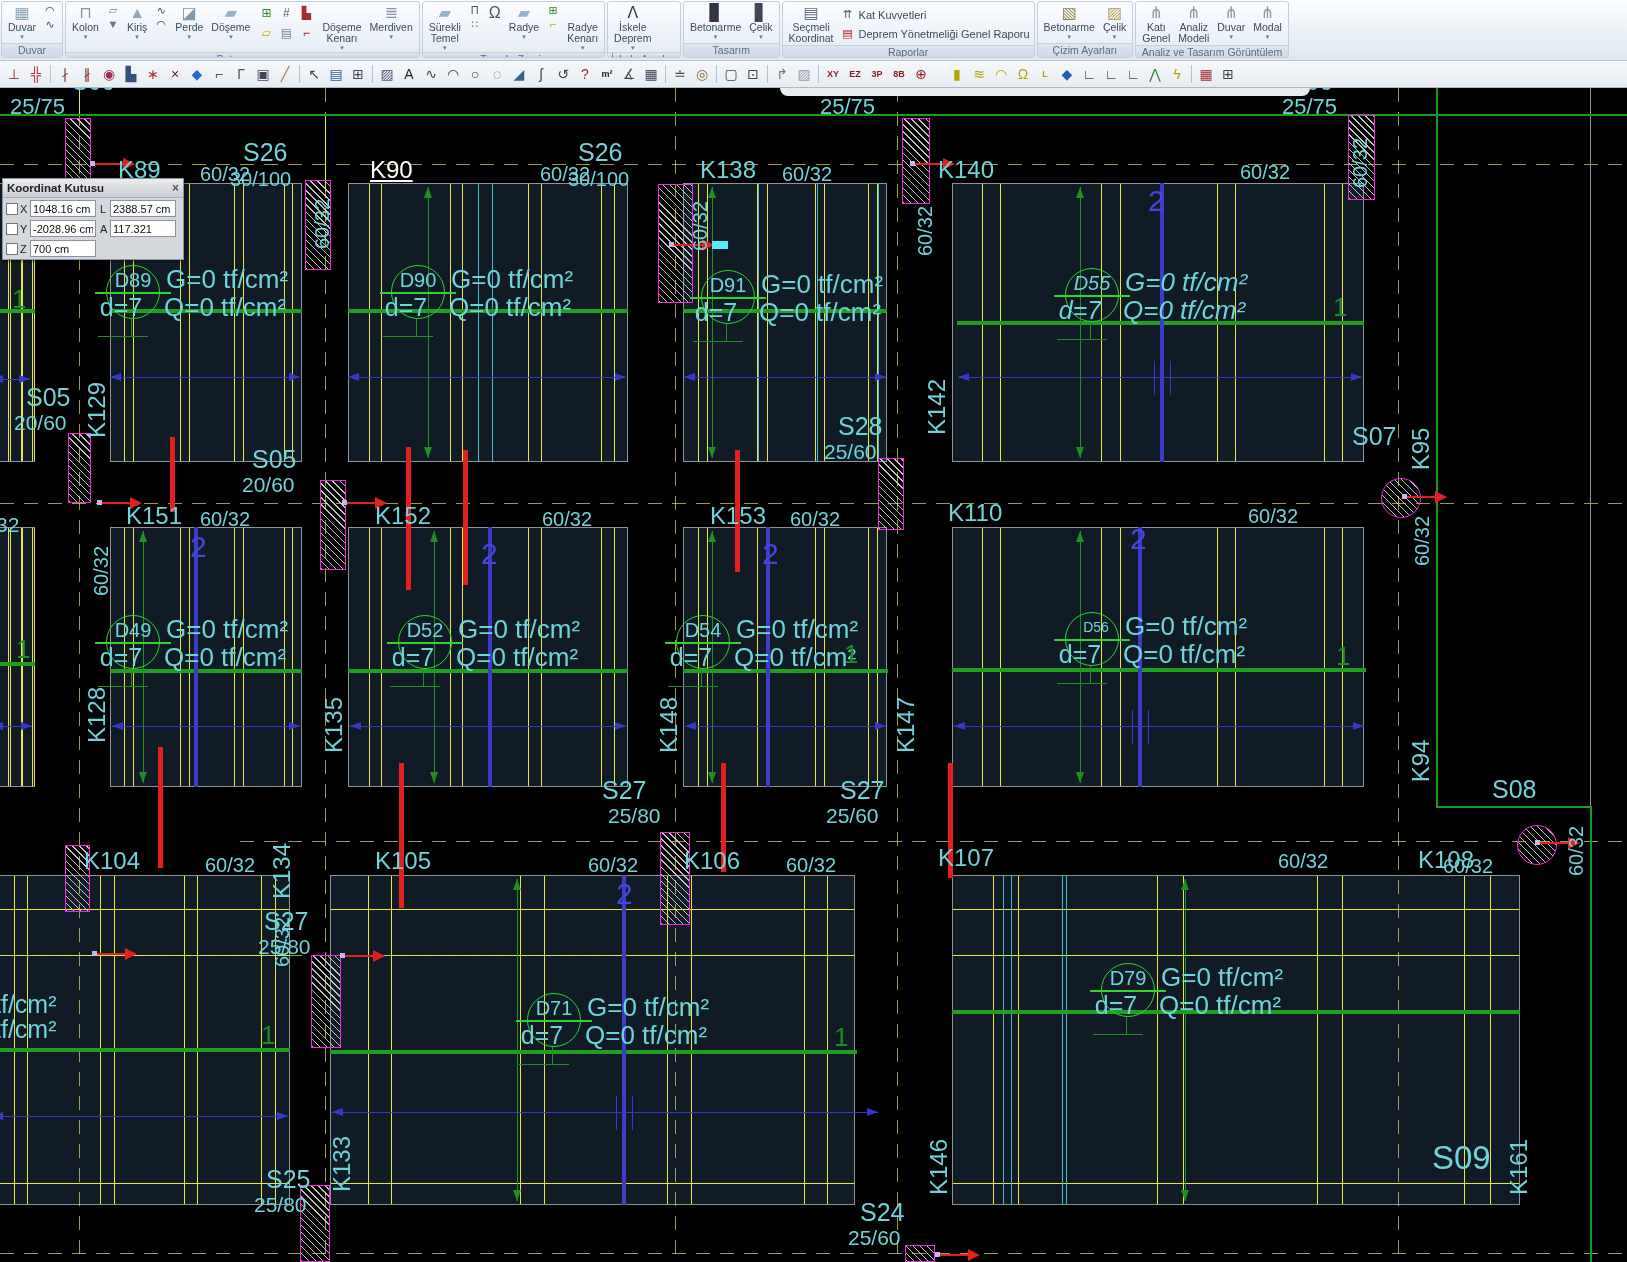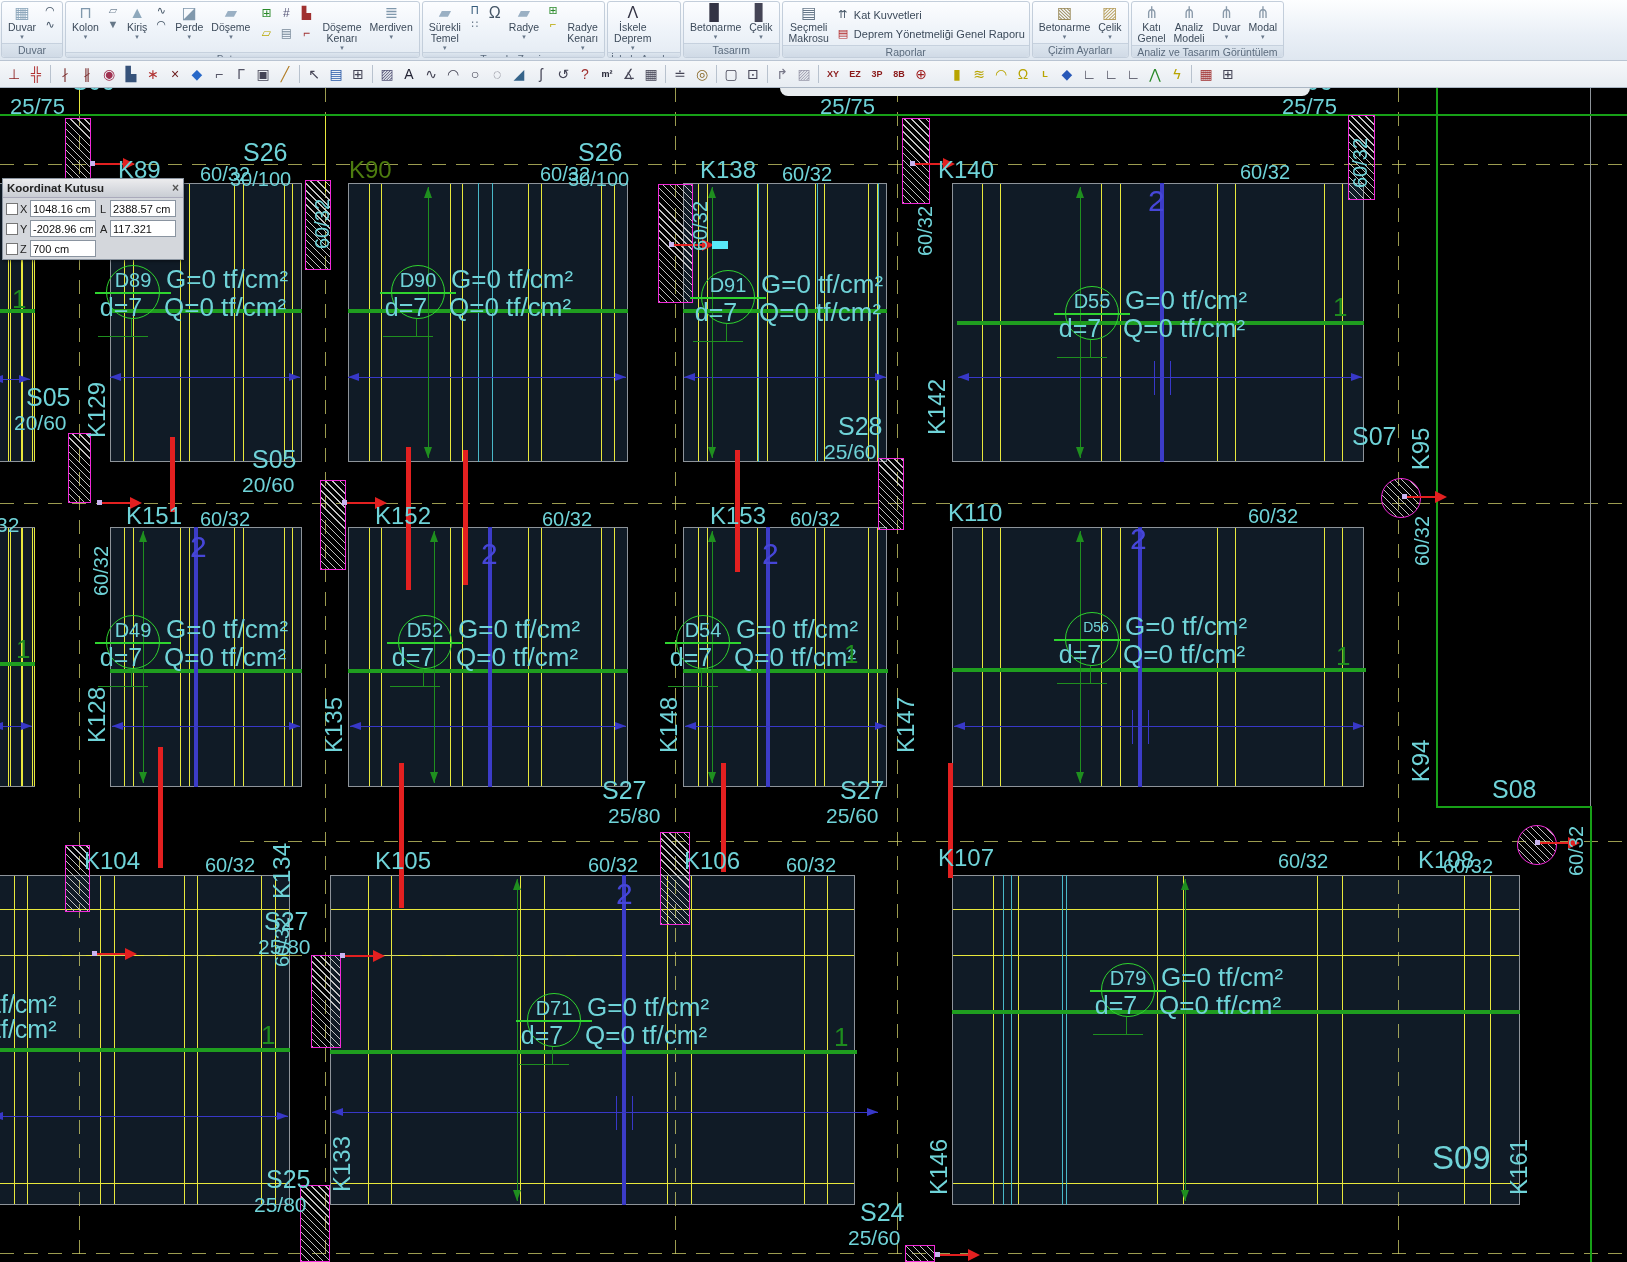--- a/index.html
+++ b/index.html
@@ -181,21 +181,21 @@
           <div class="barrow">▾</div>
         </div>
       </div>
       <div class="rcaption">Tasarım</div>
     </div>
     <div class="rgroup">
       <div class="ritems">
         <div class="bigbtn">
           <div class="bicon" style="color: rgb(102, 119, 136);">▤</div>
           <div class="blabel">Seçmeli
-Makrosu</div>
+Koordinat</div>
         </div>
         <div class="rstack">
           <div class="rstackrow">
             <div class="sicon" style="color: rgb(68, 85, 102);">⇈</div>
             <div>Kat Kuvvetleri</div>
           </div>
           <div class="rstackrow">
             <div class="sicon" style="color: rgb(176, 32, 32);">▤</div>
             <div>Deprem Yönetmeliği Genel Raporu</div>
           </div>
@@ -699,21 +699,21 @@
     <div style="position: absolute; left: 638px; top: 164px; width: 310px; height: 100px; z-index: 7;">
       <div style="position: absolute; left: 63px; top: 18px; width: 54px; height: 54px; border: 1.5px solid rgb(47, 212, 47); border-radius: 50%; box-sizing: border-box;"></div>
       <div style="position: absolute; left: 52px; top: 45px; width: 76px; height: 2px; background: rgb(47, 212, 47);"></div>
       <div style="position: absolute; left: 88px; top: 72px; width: 1px; height: 17px; background: rgb(31, 143, 31);"></div>
       <div style="position: absolute; left: 55px; top: 89px; width: 50px; height: 1px; background: rgb(31, 143, 31);"></div>
       <div style="position: absolute; left: 90px; top: 33px; transform: translate(-50%, -50%); color: rgb(111, 211, 216); font-size: 20px; white-space: nowrap;">D91</div>
       <div style="position: absolute; left: 78px; top: 60px; transform: translate(-50%, -50%); color: rgb(111, 211, 216); font-size: 25px; white-space: nowrap;">d=7</div>
       <div style="position: absolute; left: 123px; top: 32px; transform: translate(0px, -50%); color: rgb(111, 211, 216); font-size: 26px; white-space: nowrap;">G=0 tf/cm²</div>
       <div style="position: absolute; left: 121px; top: 60px; transform: translate(0px, -50%); color: rgb(111, 211, 216); font-size: 26px; white-space: nowrap;">Q=0 tf/cm²</div>
     </div>
-    <div style="position: absolute; left: 1002px; top: 180px; width: 310px; height: 100px; z-index: 7;">
+    <div style="position: absolute; left: 1002px; top: 162px; width: 310px; height: 100px; z-index: 7; font-style: italic;">
       <div style="position: absolute; left: 63px; top: 18px; width: 54px; height: 54px; border: 1.5px solid rgb(47, 212, 47); border-radius: 50%; box-sizing: border-box;"></div>
       <div style="position: absolute; left: 52px; top: 45px; width: 76px; height: 2px; background: rgb(47, 212, 47);"></div>
       <div style="position: absolute; left: 88px; top: 72px; width: 1px; height: 17px; background: rgb(31, 143, 31);"></div>
       <div style="position: absolute; left: 55px; top: 89px; width: 50px; height: 1px; background: rgb(31, 143, 31);"></div>
       <div style="position: absolute; left: 90px; top: 33px; transform: translate(-50%, -50%); color: rgb(111, 211, 216); font-size: 20px; white-space: nowrap;">D55</div>
       <div style="position: absolute; left: 78px; top: 60px; transform: translate(-50%, -50%); color: rgb(111, 211, 216); font-size: 25px; white-space: nowrap;">d=7</div>
       <div style="position: absolute; left: 123px; top: 32px; transform: translate(0px, -50%); color: rgb(111, 211, 216); font-size: 26px; white-space: nowrap;">G=0 tf/cm²</div>
       <div style="position: absolute; left: 121px; top: 60px; transform: translate(0px, -50%); color: rgb(111, 211, 216); font-size: 26px; white-space: nowrap;">Q=0 tf/cm²</div>
     </div>
     <div style="position: absolute; left: 43px; top: 509px; width: 310px; height: 100px; z-index: 7;">
@@ -779,21 +779,21 @@
     <div class="clabel" style="left: 10px; top: 19px; color: rgb(111, 211, 216); font-size: 22px; z-index: 7;">25/75</div>
     <div class="clabel" style="left: 820px; top: 19px; color: rgb(111, 211, 216); font-size: 22px; z-index: 7;">25/75</div>
     <div class="clabel" style="left: 1282px; top: 19px; color: rgb(111, 211, 216); font-size: 22px; z-index: 7;">25/75</div>
     <div class="clabel" style="left: 72px; top: -6px; color: rgb(111, 211, 216); font-size: 24px; z-index: 7;">S06</div>
     <div class="clabel" style="left: 830px; top: -6px; color: rgb(111, 211, 216); font-size: 24px; z-index: 7;">S06</div>
     <div class="clabel" style="left: 1290px; top: -6px; color: rgb(111, 211, 216); font-size: 24px; z-index: 7;">S06</div>
     <div class="clabel" style="left: 118px; top: 82px; color: rgb(111, 211, 216); font-size: 24px; z-index: 7;">K89</div>
     <div class="clabel" style="left: 200px; top: 86px; color: rgb(111, 211, 216); font-size: 20px; z-index: 7;">60/32</div>
     <div class="clabel" style="left: 243px; top: 64px; color: rgb(111, 211, 216); font-size: 25px; z-index: 7;">S26</div>
     <div class="clabel" style="left: 230px; top: 91px; color: rgb(111, 211, 216); font-size: 20px; z-index: 7;">30/100</div>
-    <div class="clabel" style="left: 349px; top: 82px; color: #4d7c0f; font-size: 24px; z-index: 7;">K90</div>
+    <div class="clabel" style="left: 370px; top: 82px; color: #ffffff; font-size: 24px; z-index: 7; text-decoration: underline;">K90</div>
     <div class="clabel" style="left: 540px; top: 86px; color: rgb(111, 211, 216); font-size: 20px; z-index: 7;">60/32</div>
     <div class="clabel" style="left: 578px; top: 64px; color: rgb(111, 211, 216); font-size: 25px; z-index: 7;">S26</div>
     <div class="clabel" style="left: 568px; top: 91px; color: rgb(111, 211, 216); font-size: 20px; z-index: 7;">30/100</div>
     <div class="clabel" style="left: 700px; top: 82px; color: rgb(111, 211, 216); font-size: 24px; z-index: 7;">K138</div>
     <div class="clabel" style="left: 782px; top: 86px; color: rgb(111, 211, 216); font-size: 20px; z-index: 7;">60/32</div>
     <div class="clabel" style="left: 938px; top: 82px; color: rgb(111, 211, 216); font-size: 24px; z-index: 7;">K140</div>
     <div class="clabel" style="left: 1240px; top: 84px; color: rgb(111, 211, 216); font-size: 20px; z-index: 7;">60/32</div>
     <div class="clabel" style="left: 126px; top: 428px; color: rgb(111, 211, 216); font-size: 24px; z-index: 7;">K151</div>
     <div class="clabel" style="left: 200px; top: 431px; color: rgb(111, 211, 216); font-size: 20px; z-index: 7;">60/32</div>
     <div class="clabel" style="left: 375px; top: 428px; color: rgb(111, 211, 216); font-size: 24px; z-index: 7;">K152</div>

